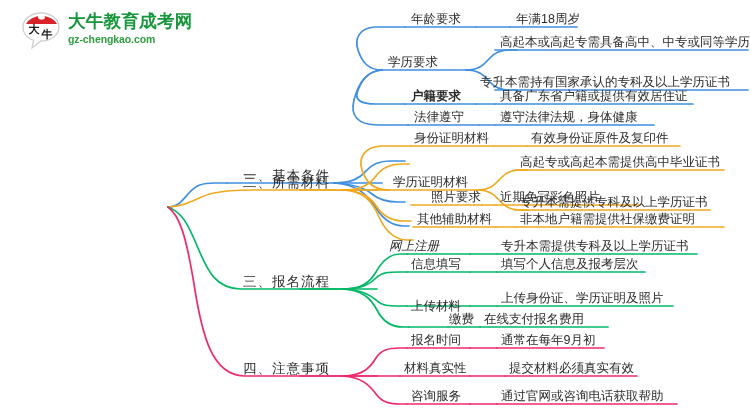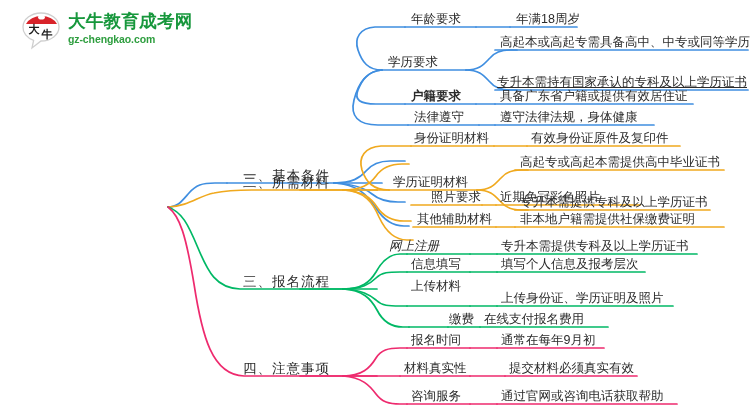--- a/index.html
+++ b/index.html
@@ -212,42 +212,42 @@
 
   <div class="node lvl1" style="left:243px; top:169px;">一、基本条件</div>
 
   <div class="node lvl2" style="left:411px; top:13px;">年龄要求</div>
   <div class="node lvl2" style="left:388px; top:56px;">学历要求</div>
   <div class="node lvl2" style="left:411px; top:90px;font-weight:bold;">户籍要求</div>
   <div class="node lvl2" style="left:414px; top:111px;">法律遵守</div>
 
   <div class="node lvl3" style="left:516px; top:13px;">年满18周岁</div>
   <div class="node lvl3" style="left:500px; top:36px;">高起本或高起专需具备高中、中专或同等学历</div>
-  <div class="node lvl3" style="left:497px; top:76px;text-decoration:underline;">专升本需持有国家承认的专科及以上学历证书</div>
+  <div class="node lvl3" style="left:480px; top:76px;">专升本需持有国家承认的专科及以上学历证书</div>
   <div class="node lvl3" style="left:500px; top:90px;">具备广东省户籍或提供有效居住证</div>
   <div class="node lvl3" style="left:500px; top:111px;">遵守法律法规，身体健康</div>
 
   <div class="node lvl1" style="left:243px; top:176px;">二、所需材料</div>
 
   <div class="node lvl2" style="left:414px; top:132px;">身份证明材料</div>
   <div class="node lvl2" style="left:393px; top:176px;">学历证明材料</div>
   <div class="node lvl2" style="left:414px; top:191px;margin-left:17px;">照片要求</div>
   <div class="node lvl2" style="left:417px; top:213px;">其他辅助材料</div>
 
   <div class="node lvl3" style="left:531px; top:132px;">有效身份证原件及复印件</div>
   <div class="node lvl3" style="left:520px; top:156px;">高起专或高起本需提供高中毕业证书</div>
   <div class="node lvl3" style="left:520px; top:196px;">专升本需提供专科及以上学历证书</div>
   <div class="node lvl3" style="left:500px; top:191px;">近期免冠彩色照片</div>
   <div class="node lvl3" style="left:520px; top:213px;">非本地户籍需提供社保缴费证明</div>
 
   <div class="node lvl1" style="left:243px; top:275px;">三、报名流程</div>
 
   <div class="node lvl2" style="left:389px; top:240px;font-style:italic;">网上注册</div>
   <div class="node lvl2" style="left:411px; top:258px;">信息填写</div>
-  <div class="node lvl2" style="left:411px; top:280px;">上传材料</div>
+  <div class="node lvl2" style="left:411px; top:300px;">上传材料</div>
   <div class="node lvl2" style="left:413px; top:313px;margin-left:36px;">缴费</div>
 
   <div class="node lvl3" style="left:501px; top:240px;">专升本需提供专科及以上学历证书</div>
   <div class="node lvl3" style="left:501px; top:258px;">填写个人信息及报考层次</div>
   <div class="node lvl3" style="left:501px; top:292px;">上传身份证、学历证明及照片</div>
   <div class="node lvl3" style="left:484px; top:313px;">在线支付报名费用</div>
 
   <div class="node lvl1" style="left:243px; top:362px;">四、注意事项</div>
 
   <div class="node lvl2" style="left:411px; top:334px;">报名时间</div>

